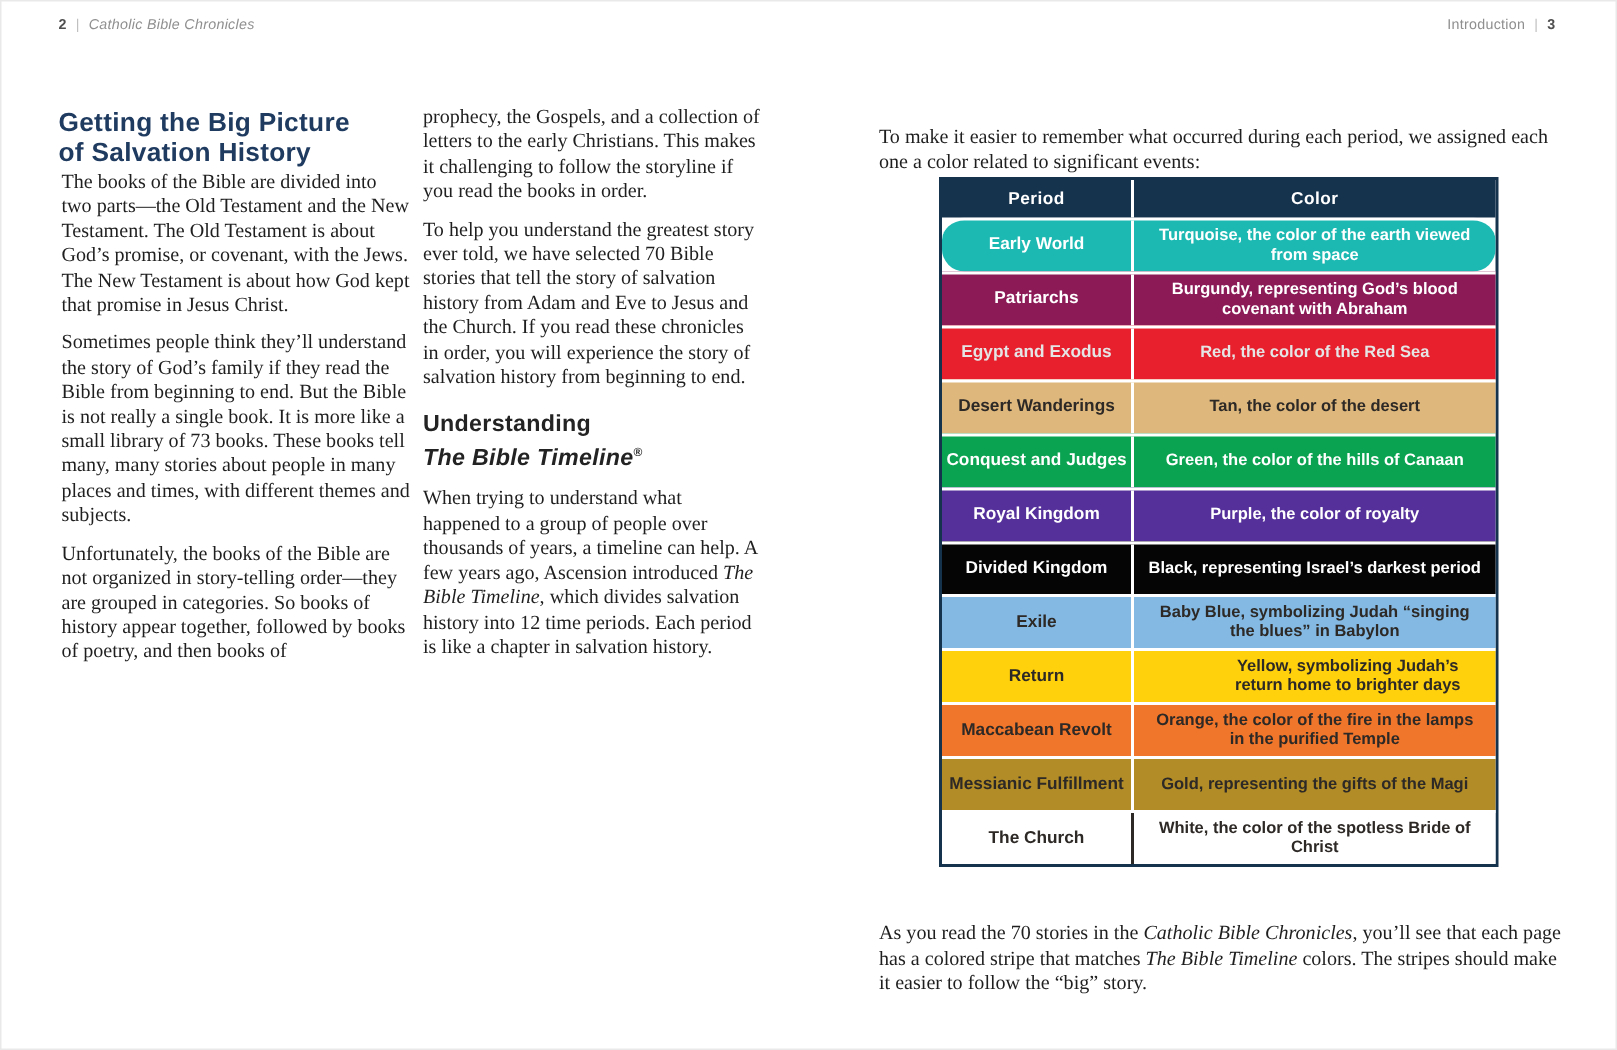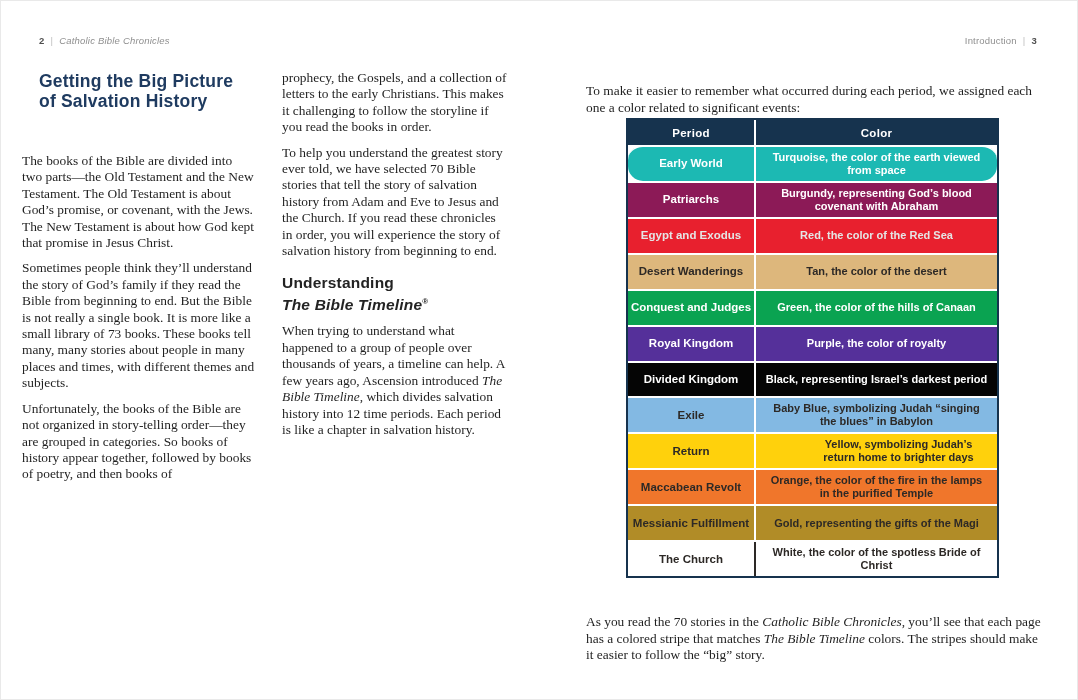--- a/index.html
+++ b/index.html
@@ -3,38 +3,38 @@
 <meta charset="utf-8">
 <style>
   html,body{margin:0;padding:0;background:#ffffff;}
   .spread{
     position:relative;width:1078px;height:700px;background:#ffffff;
     border:1px solid #e9e9e9;box-sizing:border-box;overflow:hidden;
     font-family:"Liberation Serif", serif;color:#1f1f1f;
   }
   
   .runhead{
-    position:absolute;top:34px;font-family:"Liberation Sans",sans-serif;
+    position:absolute;top:10px;font-family:"Liberation Sans",sans-serif;
     font-size:9.5px;color:#8f8f8f;letter-spacing:.2px;white-space:nowrap;
   }
   .runhead-left{left:38px;}
   .runhead-right{right:40px;}
   .runhead .num{font-weight:bold;color:#4f4f4f;}
   .runhead .sep{margin:0 6px;color:#c0c0c0;}
   .runhead .booktitle{font-style:italic;}
   
   .big-heading{
     position:absolute;left:38px;top:70px;margin:0;
     font-family:"Liberation Sans",sans-serif;font-weight:bold;
     font-size:17.5px;line-height:20px;letter-spacing:.2px;
   }
   
   .textcol{position:absolute;font-size:13.4px;line-height:16.4px;}
   .textcol p{margin:0 0 9px 0;}
-  .col-left{left:21px;top:112px;width:233px;margin-top:40px;}
+  .col-left{left:40px;top:112px;width:233px;}
   .col-mid{left:281px;top:69px;width:227px;}
   .sub-heading{
     font-family:"Liberation Sans",sans-serif;font-weight:bold;
     font-size:15.5px;line-height:18.5px;color:#232323;
     margin:15px 0 9px 0;letter-spacing:.2px;
   }
   .sub-heading .it{font-style:italic;}
   .sub-heading sup{font-size:8px;vertical-align:6px;}
   .it{font-style:italic;}
   

